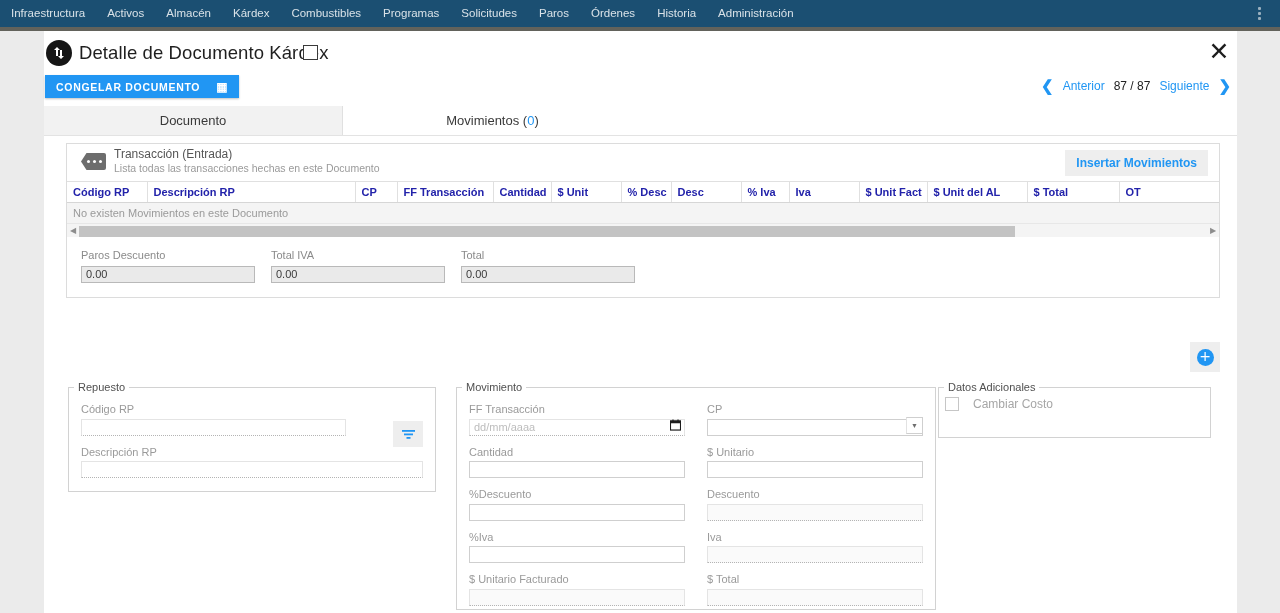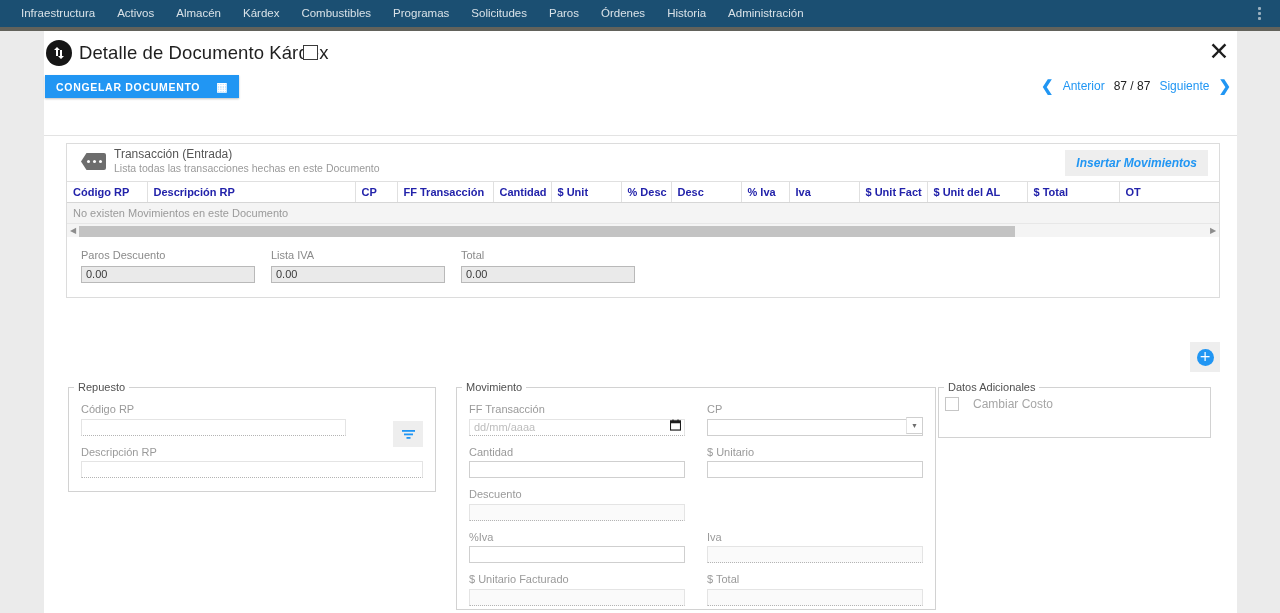--- a/index.html
+++ b/index.html
@@ -11,21 +11,21 @@
     overflow: hidden;
   }
 
   
   .navbar {
     position: absolute; top: 0; left: 0;
     width: 1280px; height: 27px;
     background: #1b4f72;
     display: flex; align-items: center;
   }
-  .nav-items { display: flex; align-items: center; padding-left: 10px; }
+  .nav-items { display: flex; align-items: center; }
   .nav-item {
     color: #d9e2e8;
     font-size: 11.5px;
     padding: 0 11px;
     line-height: 27px;
     white-space: nowrap;
     cursor: pointer;
   }
   .nav-kebab {
     position: absolute; right: 12px; top: 4px;
@@ -152,21 +152,20 @@
   .trans-tag i { width: 3px; height: 3px; background: #fff; border-radius: 50%; display: block; margin-left:1px; }
   .trans-title { position: absolute; left: 47px; top: 3px; font-size: 12px; color: #565656; }
   .trans-sub   { position: absolute; left: 47px; top: 18px; font-size: 10.5px; color: #9a9a9a; }
   .insert-btn {
     position: absolute; right: 11px; top: 6px;
     background: #eeeeee; border: none;
     color: #2196f3; font-size: 12px; font-weight: bold;
     height: 26px; padding: 0 11px;
     cursor: pointer;
     font-family: "Liberation Sans", sans-serif;
-    font-style: italic;
   }
 
   table.grid { width: 100%; border-collapse: collapse; table-layout: fixed; }
   table.grid th {
     font-size: 11px; color: #2222aa;
     text-align: left;
     padding: 4px 6px;
     border-right: 1px solid #e0e0e0;
     border-bottom: 1px solid #d6d6d6;
     font-weight: bold;
@@ -340,20 +339,30 @@
 
     <div class="pager">
       <span class="chev">❮</span>
       <a>Anterior</a>
       <span class="count">87 / 87</span>
       <a>Siguiente</a>
       <span class="chev">❯</span>
     </div>
   </div>
 
+  <div class="tabs">
+    <div class="tab inactive">
+      <span>Documento</span>
+    </div>
+    <div class="tab active">
+      <span>Movimientos (</span>
+        <span class="cnt">0</span>
+        <span>)</span>
+    </div>
+  </div>
   <div class="tabs-underline"></div>
 
   <div class="trans-card">
     <div class="trans-head">
       <div class="trans-tag">
           <i></i>
           <i></i>
           <i></i>
         </div>
       <div class="trans-title">Transacción (Entrada)</div>
@@ -410,21 +419,21 @@
       </div>
       <div class="arr">▶</div>
     </div>
 
     <div class="totals">
       <div class="total-field">
         <label>Paros Descuento</label>
         <input type="text" readonly="" value="0.00" style="">
       </div>
       <div class="total-field">
-        <label>Lista IVA</label>
+        <label>Total IVA</label>
         <input type="text" readonly="" value="0.00" style="">
       </div>
       <div class="total-field">
         <label>Total</label>
         <input type="text" readonly="" value="0.00" style="">
       </div>
     </div>
   </div>
 
   <button class="add-btn">
@@ -492,20 +501,26 @@
           <div class="field">
             <label>$ Unitario</label>
             <input class="inp solid" type="text" value="" style="">
           </div>
         </div>
       </div>
 
       <div class="two-col">
         <div class="col">
           <div class="field">
+            <label>%Descuento</label>
+            <input class="inp solid" type="text" value="" style="">
+          </div>
+        </div>
+        <div class="col">
+          <div class="field">
             <label>Descuento</label>
             <input class="inp disabled" type="text" readonly="" value="" style="">
           </div>
         </div>
       </div>
 
       <div class="two-col">
         <div class="col">
           <div class="field">
             <label>%Iva</label>

